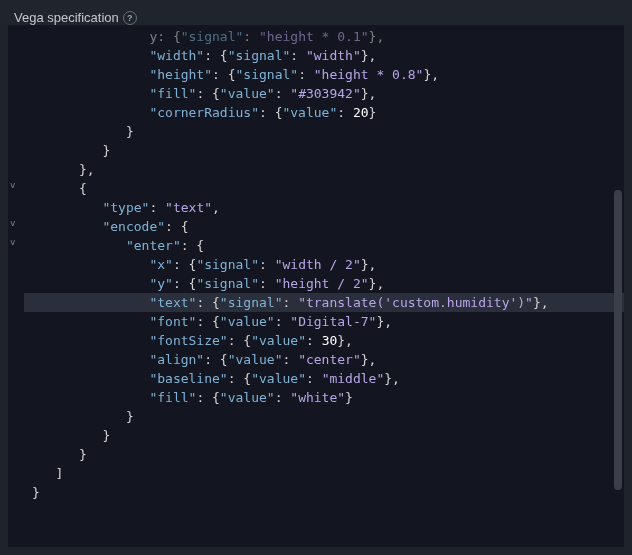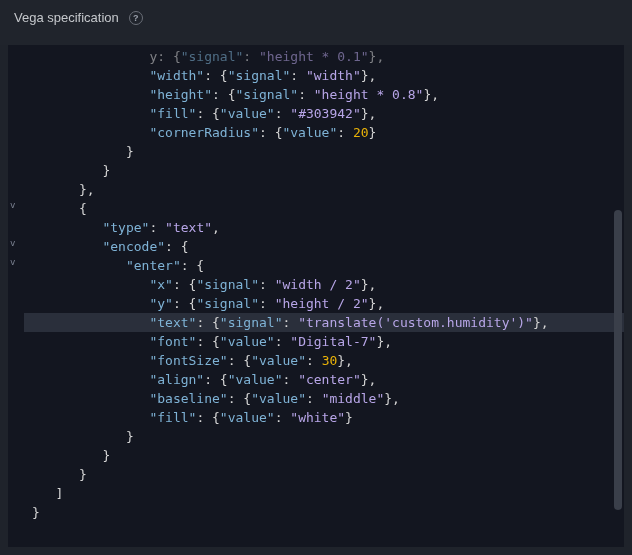--- a/index.html
+++ b/index.html
@@ -11,27 +11,27 @@
       height: 555px;
       overflow: hidden;
     }
     .panel {
       background: #1f232b;
       height: 100%;
       display: flex;
       flex-direction: column;
     }
     .panel-header {
-      padding: 10px 14px 20px;
+      padding: 10px 14px 0;
       color: #c5c8cc;
       font-family: -apple-system, 'Segoe UI', sans-serif;
       font-size: 13px;
       display: flex;
       align-items: center;
-      gap: 10px;
+      gap: 4px;
       background: #20242c;
     }
     .help-icon {
       display: inline-flex;
       align-items: center;
       justify-content: center;
       width: 14px;
       height: 14px;
       border-radius: 50%;
       border: 1px solid #6a6f78;
@@ -73,21 +73,21 @@
       line-height: 19px;
       white-space: pre;
       position: relative;
       height: 100%;
     }
     .line { height: 19px; padding-left: 8px; }
     .line.hl { background: #2a2f3b; }
     .punct { color: #d6d6d6; }
     .key { color: #7fb3d6; }
     .string { color: #b8a6e8; }
-    .num { color: #eab308; }
+    .num { color: #ffffff; }
     .brace { color: #d6d6d6; }
     .scrollbar {
       position: absolute;
       right: 2px;
       top: 165px;
       width: 8px;
       height: 300px;
       background: #3a3f4a;
       border-radius: 4px;
     }

